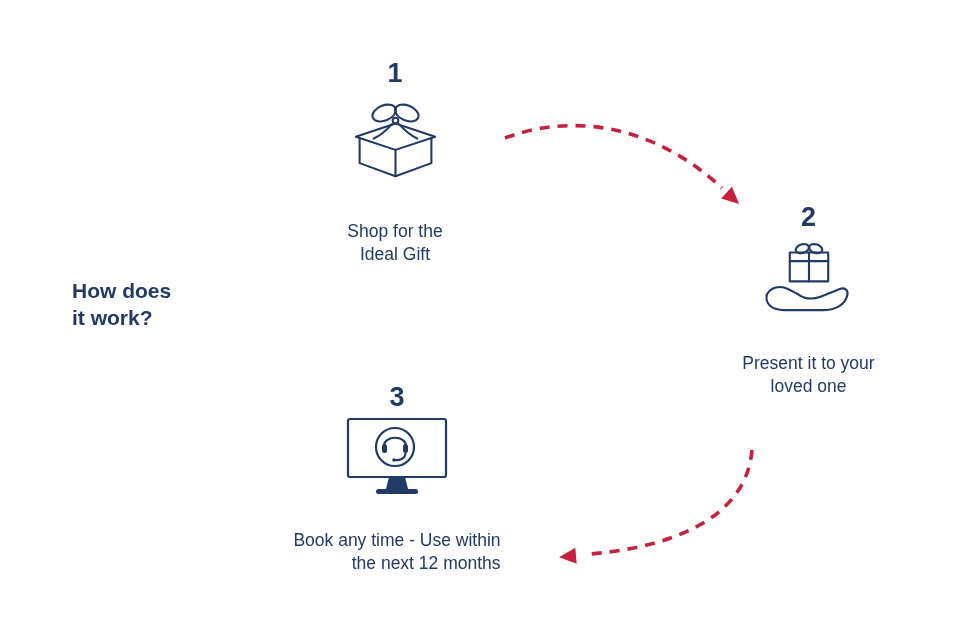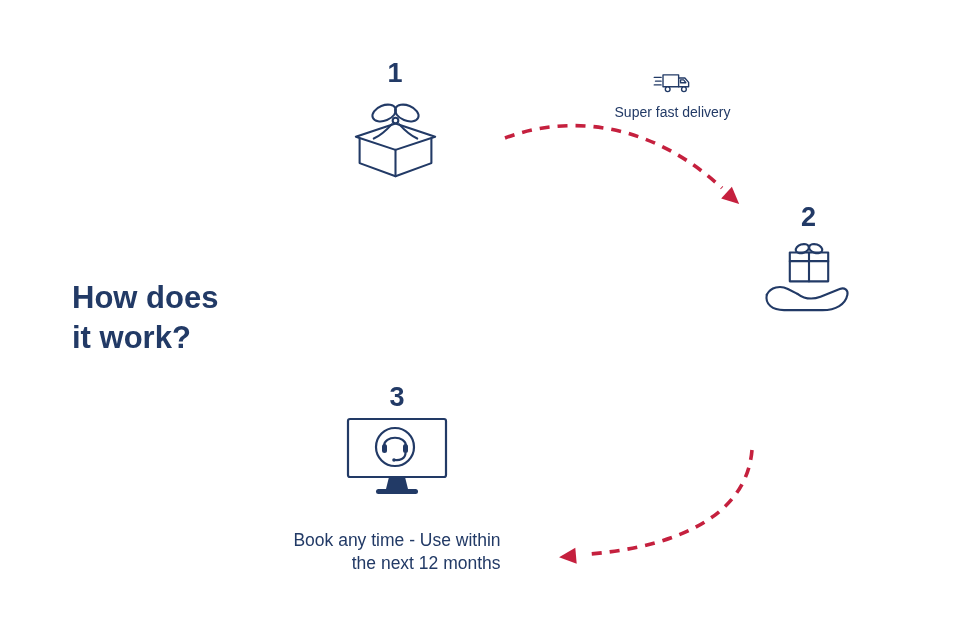--- a/index.html
+++ b/index.html
@@ -10,21 +10,21 @@
   html,body{margin:0;padding:0;background:var(--bg);}
   .canvas{
     position:relative;
     width:980px;height:640px;
     background:var(--bg);
     font-family:"Liberation Sans", sans-serif;
     overflow:hidden;
   }
   .heading{
     position:absolute;left:72px;top:278px;margin:0;
-    font-size:31px;font-weight:800;line-height:1.28;
+    font-size:21px;font-weight:800;line-height:1.28;
     color:var(--navy);white-space:pre-line;
   }
   .arrows{
     position:absolute;left:0;top:0;width:980px;height:640px;
     pointer-events:none;
   }
   .dash{fill:none;stroke:var(--red);stroke-width:3.6;stroke-dasharray:10 8;}
   .head{fill:var(--red);}
   .step{
     position:absolute;display:flex;flex-direction:column;
@@ -81,55 +81,42 @@
           <ellipse cx="62" cy="17" rx="13" ry="8" transform="rotate(22 62 17)"></ellipse>
           <circle cx="50" cy="25" r="3"></circle>
           <path d="M46 29 Q36 40 27 44"></path>
           <path d="M54 29 Q64 40 73 44"></path>
           <path d="M8 42 L50 28 L92 42 L50 56 Z"></path>
           <path d="M12 44 L12 70 L50 84 L88 70 L88 44"></path>
           <path d="M50 56 L50 84"></path>
         </g>
       </svg>
     </div>
+    <div class="step-label">Shop for the
+Ideal Gift</div>
   </div>
 
-  <div class="delivery">
-    <div class="delivery-icon">
-      <svg class="icon-svg" width="40" height="26" viewBox="0 0 64 40">
-        <g class="icon-stroke" stroke-width="2.6">
-          <path d="M2 11 H13"></path>
-          <path d="M4 17 H13"></path>
-          <path d="M2 23 H13"></path>
-          <rect x="16" y="7" width="25" height="19"></rect>
-          <path d="M41 12 L51 12 L57 19 L57 26 L41 26"></path>
-          <path d="M44 15 H49 L52.5 19.5 H44 Z"></path>
-          <circle cx="23.5" cy="30" r="3.8" fill="#ffffff"></circle>
-          <circle cx="49.5" cy="30" r="3.8" fill="#ffffff"></circle>
-        </g>
-      </svg>
-    </div>
-    <div class="delivery-label">Super fast delivery</div>
-  </div>
 
   <div class="step step2">
     <div class="step-number">2</div>
     <div class="step-icon">
       <svg class="icon-svg" width="96" height="77" viewBox="0 0 100 80">
         <g class="icon-stroke">
           <ellipse cx="43" cy="10" rx="7" ry="4.5" transform="rotate(-18 43 10)"></ellipse>
           <ellipse cx="57" cy="10" rx="7" ry="4.5" transform="rotate(18 57 10)"></ellipse>
           <rect x="30" y="14" width="40" height="30"></rect>
           <path d="M30 23 H70"></path>
           <path d="M50 14 V44"></path>
           <path d="M6 58 C10 50 20 48 28 52 L38 57"></path>
           <path d="M6 58 C4 68 12 74 24 74 L64 74 C78 74 88 68 90 58 C91 53 87 50 82 52 L62 60 C54 63 46 63 38 57"></path>
         </g>
       </svg>
     </div>
+    <div class="step-label">Present it to your
+loved one</div>
   </div>
 
   <div class="step step3">
     <div class="step-number">3</div>
     <div class="step-icon">
       <svg class="icon-svg" width="112" height="88" viewBox="0 0 110 88">
         <g class="icon-stroke">
           <rect x="6" y="4" width="98" height="58" rx="2"></rect>
           <circle cx="53" cy="32" r="19"></circle>
           <path d="M42 31 C42 20 64 20 64 31"></path>

